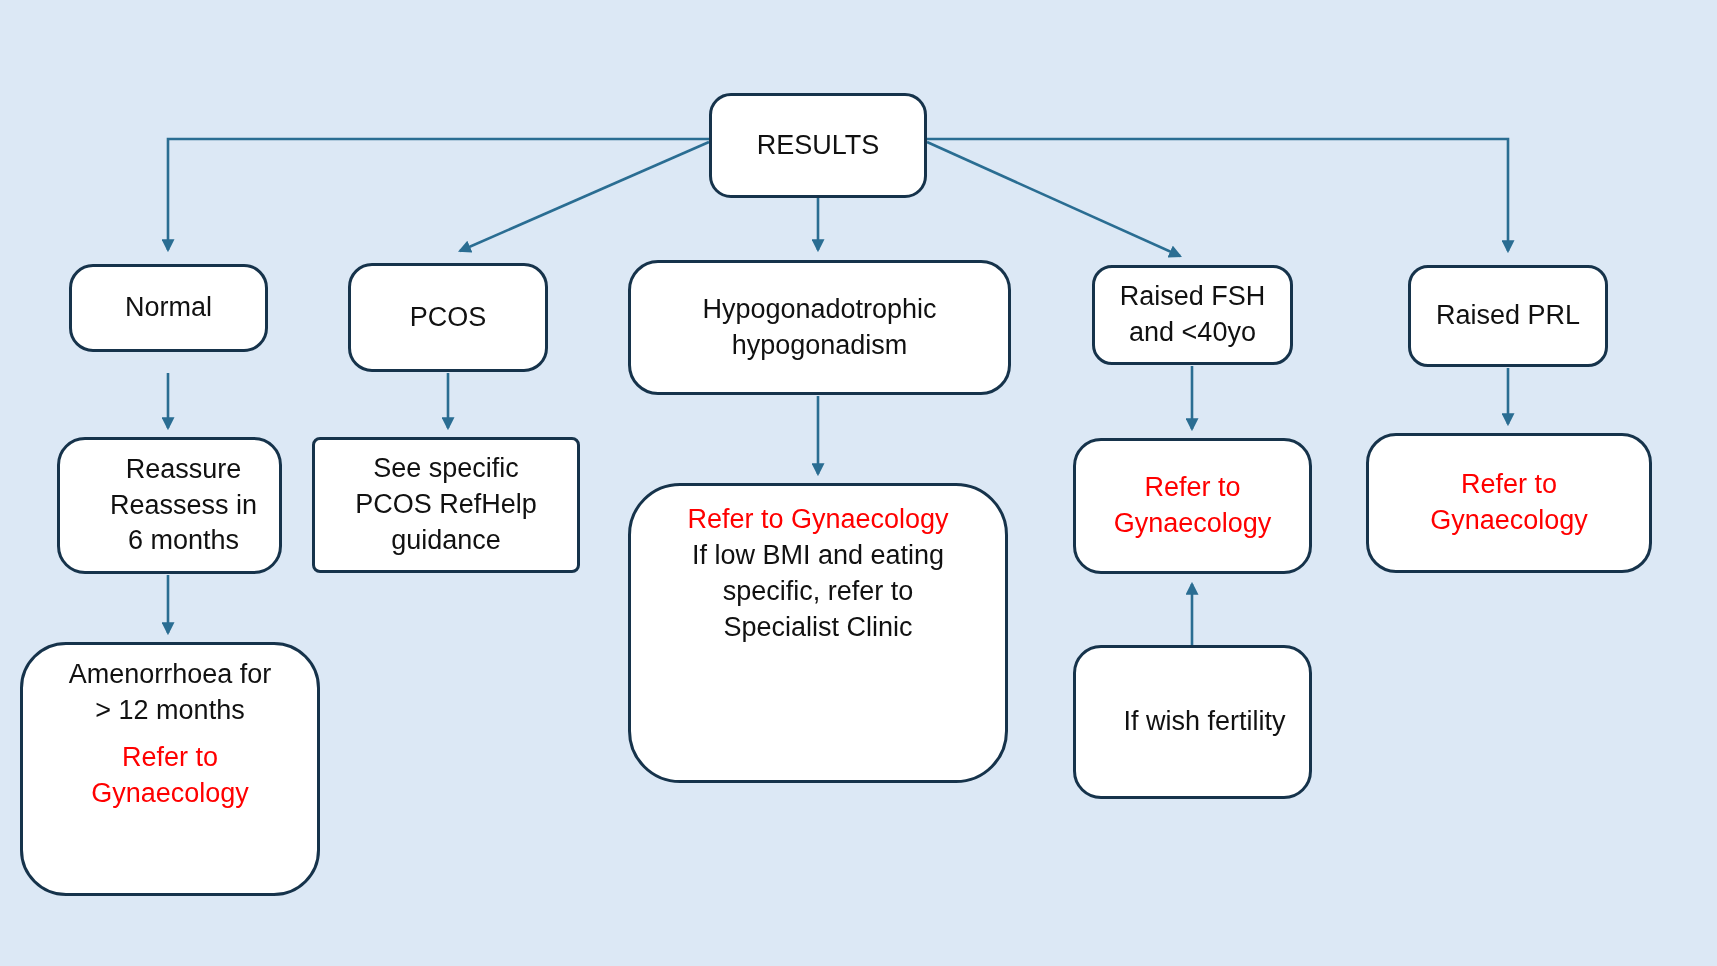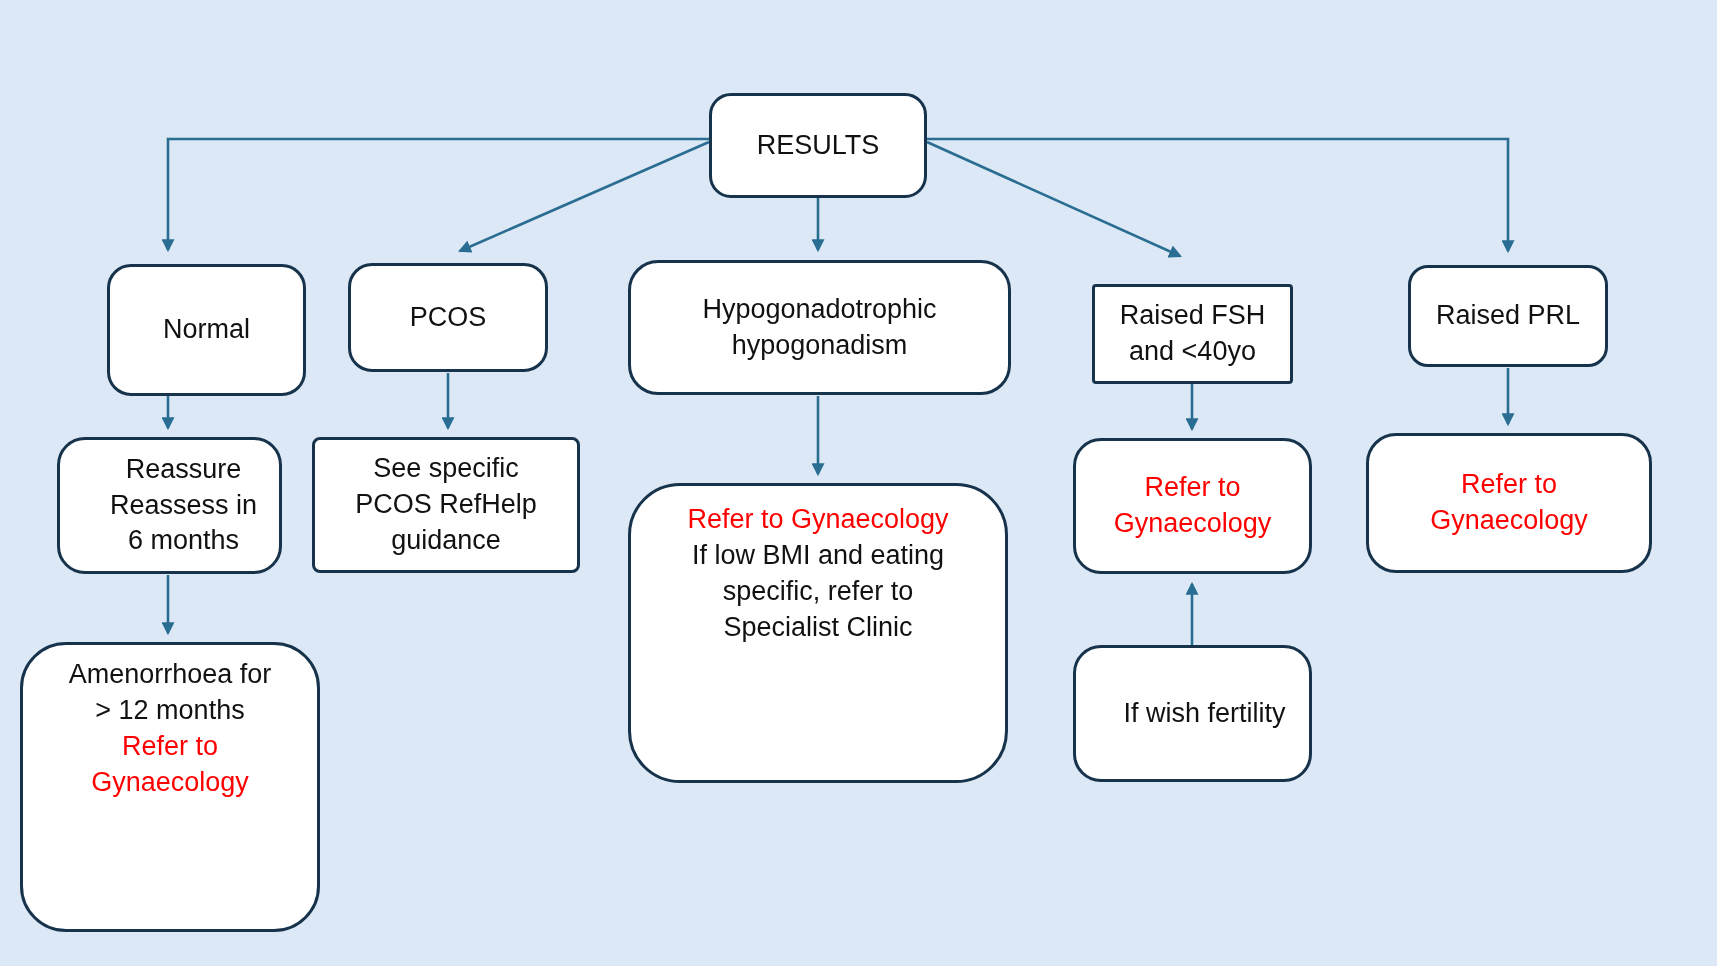--- a/index.html
+++ b/index.html
@@ -38,33 +38,33 @@
     font-size:27px;
     line-height:1.33;
     color:var(--text);
     white-space:pre-line;
   }
   .node .referral{color:var(--referral);white-space:pre-line;}
   .node .plain{color:var(--text);white-space:pre-line;}
 
   
   .n-results        {left:709px; top:85px;  width:218px; height:105px; border-radius:22px;margin-top:8px;}
-  .n-normal         {left:69px;  top:264px; width:199px; height:132px;margin-left:38px;}
+  .n-normal         {left:69px;  top:264px; width:199px; height:88px;}
   .n-pcos           {left:348px; top:263px; width:200px; height:109px;}
   .n-hypo           {left:628px; top:260px; width:383px; height:135px; border-radius:30px;}
-  .n-fsh            {left:1092px;top:265px; width:201px; height:100px; border-radius:4px;margin-top:19px;}
+  .n-fsh            {left:1092px;top:265px; width:201px; height:100px; border-radius:20px;}
   .n-prl            {left:1408px;top:265px; width:200px; height:102px; border-radius:20px;}
   .n-reassure       {left:57px;  top:437px; width:225px; height:137px; border-radius:28px;padding-left:28px;}
   .n-pcos-guidance  {left:312px; top:437px; width:268px; height:136px; border-radius:8px;}
-  .n-amenorrhoea    {left:20px;  top:642px; width:300px; height:290px; border-radius:46px;
-                     justify-content:flex-start; padding-top:12px;}
+  .n-amenorrhoea    {left:20px;  top:642px; width:300px; height:254px; border-radius:46px;
+                     justify-content:flex-start; padding-top:12px;gap:11px;}
   .n-hypo-referral  {left:628px; top:483px; width:380px; height:300px; border-radius:52px;
                      justify-content:flex-start; padding-top:16px;}
   .n-fsh-referral   {left:1073px;top:438px; width:239px; height:136px; border-radius:28px;}
-  .n-fertility      {left:1073px;top:645px; width:239px; height:137px; border-radius:28px;padding-left:24px;}
+  .n-fertility      {left:1073px;top:645px; width:239px; height:154px; border-radius:28px;padding-left:24px;}
   .n-prl-referral   {left:1366px;top:433px; width:286px; height:140px; border-radius:30px;}
 </style>
 </head>
 <body>
 
 <div class="stage">
 
   <svg class="arrows" viewBox="0 0 1717 966" xmlns="http://www.w3.org/2000/svg">
     <defs>
       <marker id="ah" markerUnits="userSpaceOnUse" markerWidth="13" markerHeight="13" viewBox="0 0 12 12" refX="10" refY="6" orient="auto">

